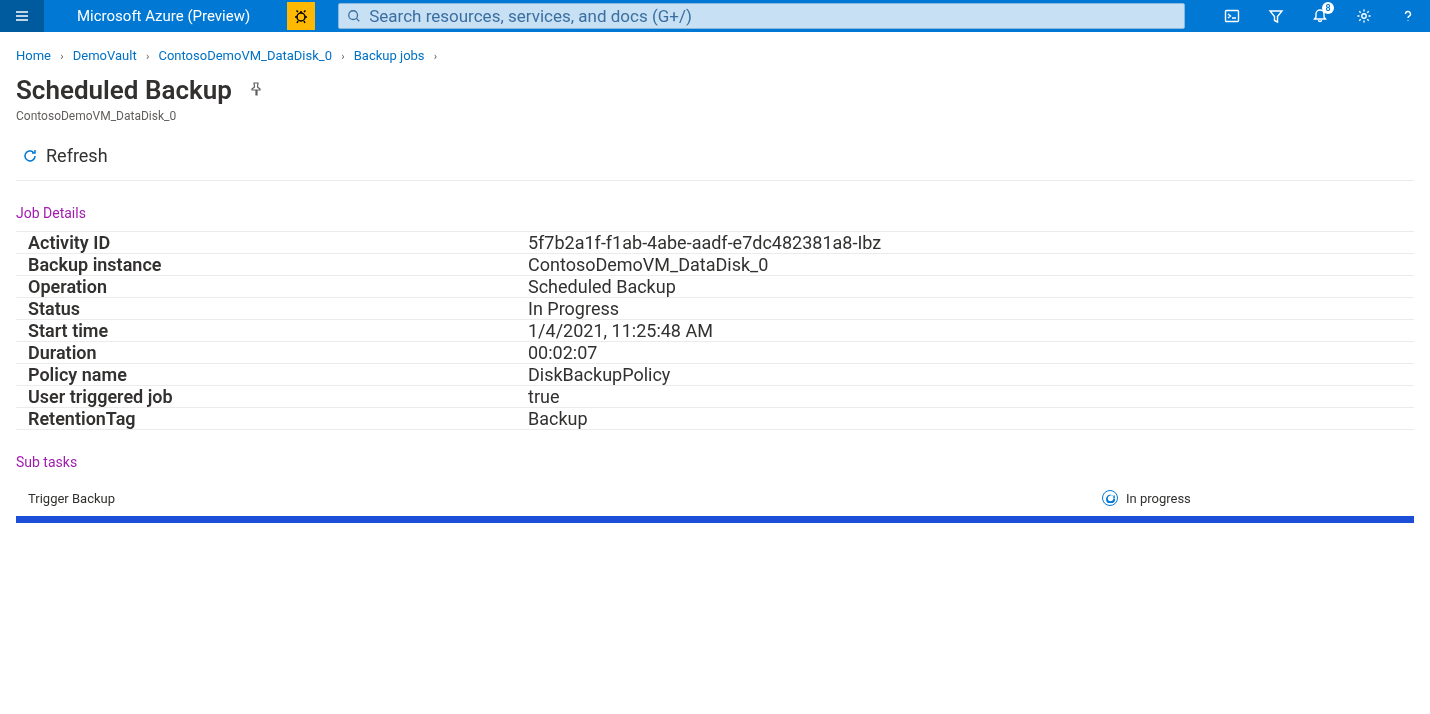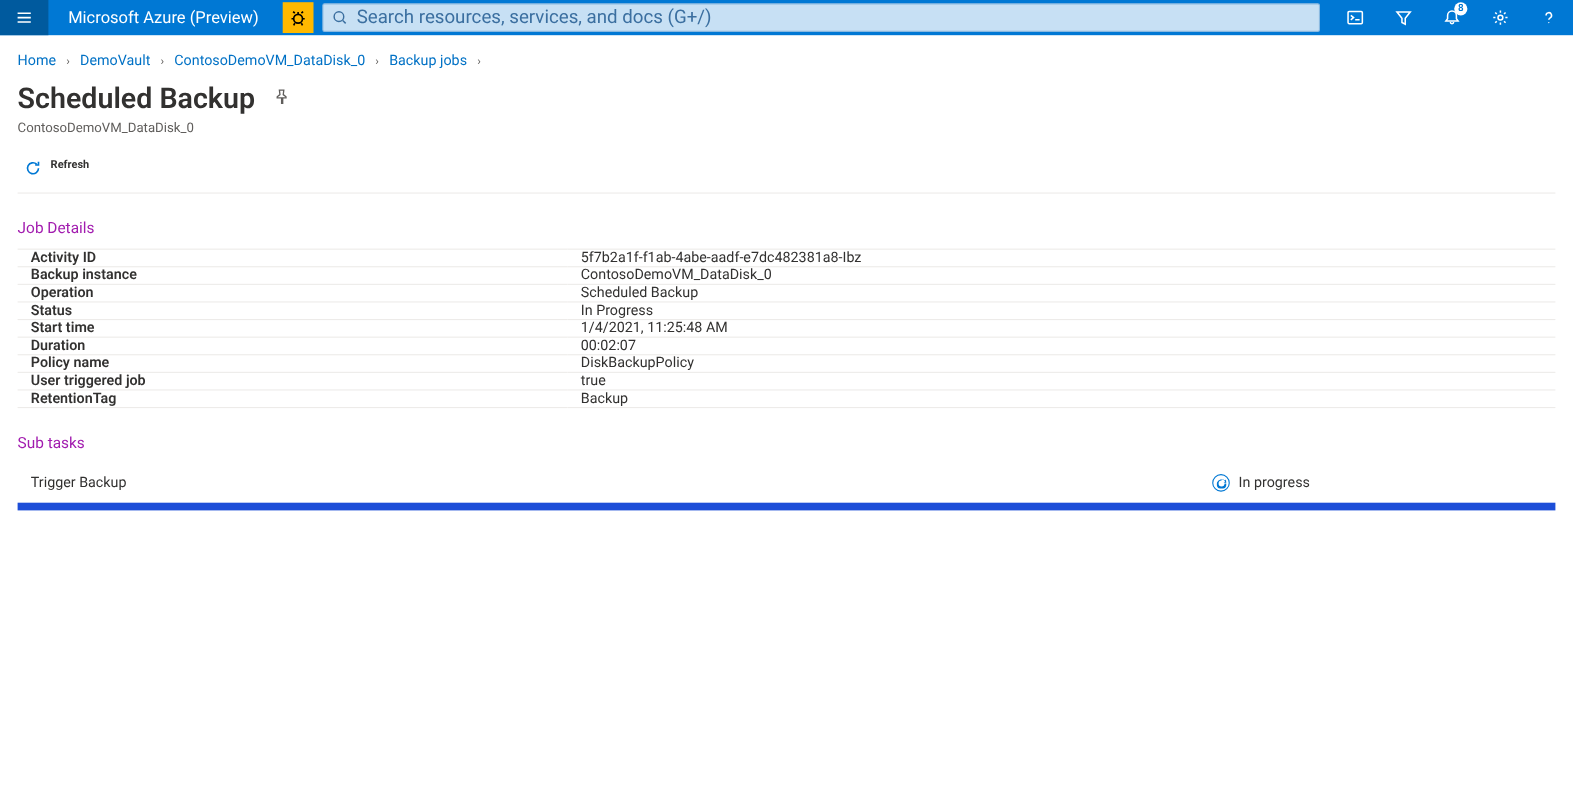--- a/index.html
+++ b/index.html
@@ -10,20 +10,21 @@
     background: #fff;
     width: 1430px;
   }
   
   .topbar {
     display: flex;
     align-items: center;
     height: 32px;
     background: #0078d4;
     color: #fff;
+    gap: 15px;
   }
   .hamburger {
     width: 44px; height: 32px;
     display: flex; align-items: center; justify-content: center;
     background: #005a9e;
     cursor: pointer;
   }
   .hamburger svg { width: 16px; height: 16px; fill: #fff; }
   .brand {
     padding: 0 18px;
@@ -71,26 +72,26 @@
   .content { padding: 12px 16px 20px 16px; }
   .breadcrumb { font-size: 13px; margin-top: 4px; margin-bottom: 12px; }
   .breadcrumb a { color: #0071c5; text-decoration: none; cursor: pointer; }
   .breadcrumb .sep { color: #605e5c; margin: 0 6px; font-size: 11px; }
   .page-head { display:flex; align-items:center; gap: 16px; }
   .page-title { font-size: 26px; font-weight: 600; color: #323130; }
   .pin-btn svg { width:16px; height:16px; stroke:#605e5c; fill:none; stroke-width:1.2; }
   .pin-btn { cursor:pointer; }
   .subtitle { color: #605e5c; font-size: 12px; margin-top: 4px; }
   .toolbar { margin-top: 18px; padding-bottom: 10px; border-bottom: 1px solid #edebe9; }
-  .refresh { display:inline-flex; align-items:flex-start; gap:8px; color:#323130; cursor:pointer; font-size:10px; padding: 4px 6px; font-weight: bold; }
+  .refresh { display:inline-flex; align-items:center; gap:8px; color:#323130; cursor:pointer; font-size:18px; padding: 4px 6px; }
   .refresh svg { width:16px; height:16px; fill:none; stroke:#0078d4; stroke-width:1.5; }
   .section-title { font-size: 14px; color: #a21caf; margin-top: 24px; margin-bottom: 10px; }
   .details-table { width:100%; border-collapse: collapse; }
   .details-table tr { border-top: 1px solid #edebe9; border-bottom: 1px solid #edebe9; }
-  .details-table td { padding: 0 12px; font-size: 13px; vertical-align: middle; }
+  .details-table td { padding: 0 12px; font-size: 18px; vertical-align: middle; }
   .details-table td.key { font-weight: 600; width: 500px; }
   .subtasks-head { display:flex; border-bottom:1px solid #edebe9; padding: 10px 12px; font-weight:600; font-size:13px; }
   .subtasks-row { display:flex; border-bottom:7px solid #1d4ed8; padding: 10px 12px; font-size:13px; align-items:center; }
   .col-name { flex: 1; }
   .col-status { width: 300px; display:flex; align-items:center; gap:8px; }
   .status-icon {
     width:16px; height:16px; border-radius:50%;
     border: 1.6px solid #0078d4;
     display:inline-flex; align-items:center; justify-content:center;
   }

